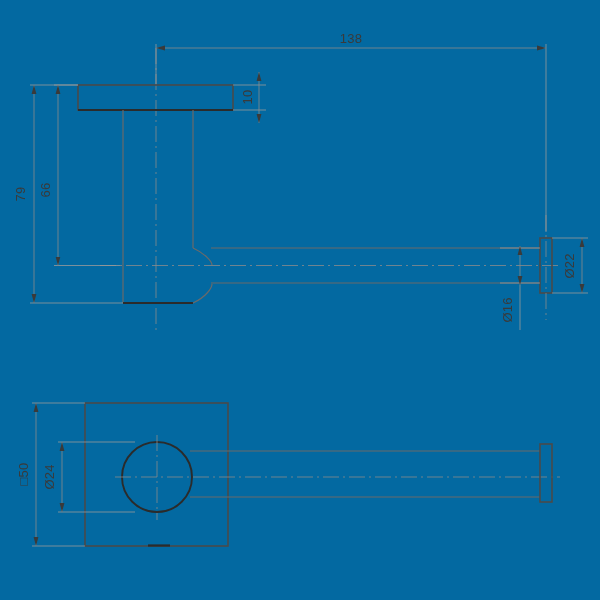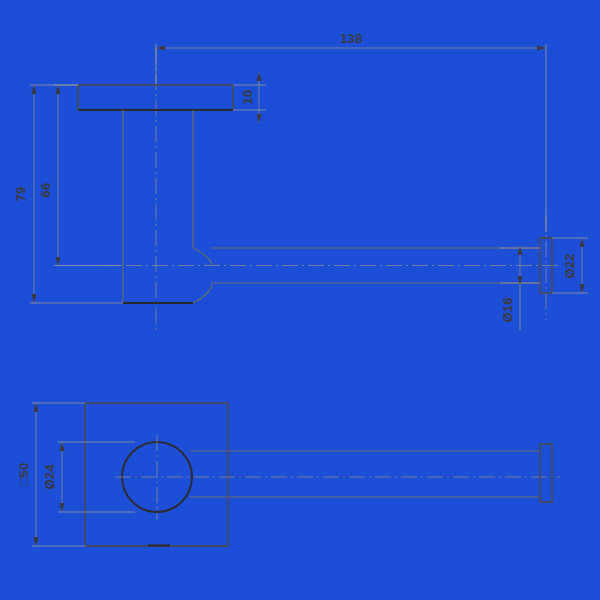--- a/index.html
+++ b/index.html
@@ -10,22 +10,21 @@
   body {
     width: 600px;
     height: 600px;
     font-family: "Liberation Sans", sans-serif;
     overflow: hidden;
   }
   #drawing-root {
     position: relative;
     width: 600px;
     height: 600px;
-    background: #1d4ed8;
-    font-weight: bold;
+    background: #0369a1;
   }
   svg.cad {
     display: block;
     width: 600px;
     height: 600px;
   }
   .dim-text {
     font-family: "Liberation Sans", sans-serif;
     font-size: 13px;
     fill: #3a3a3a;

